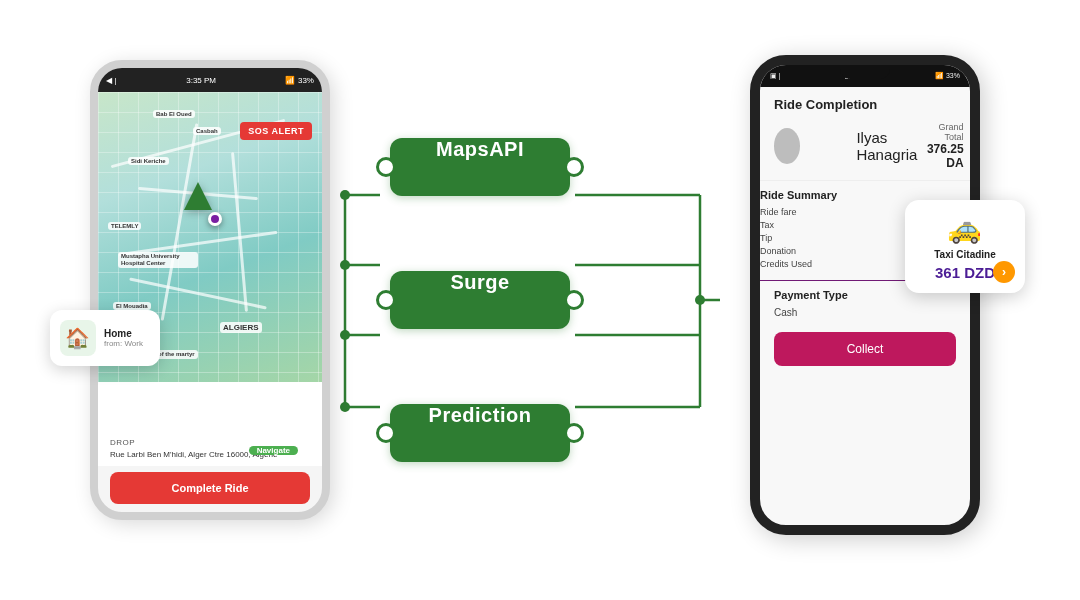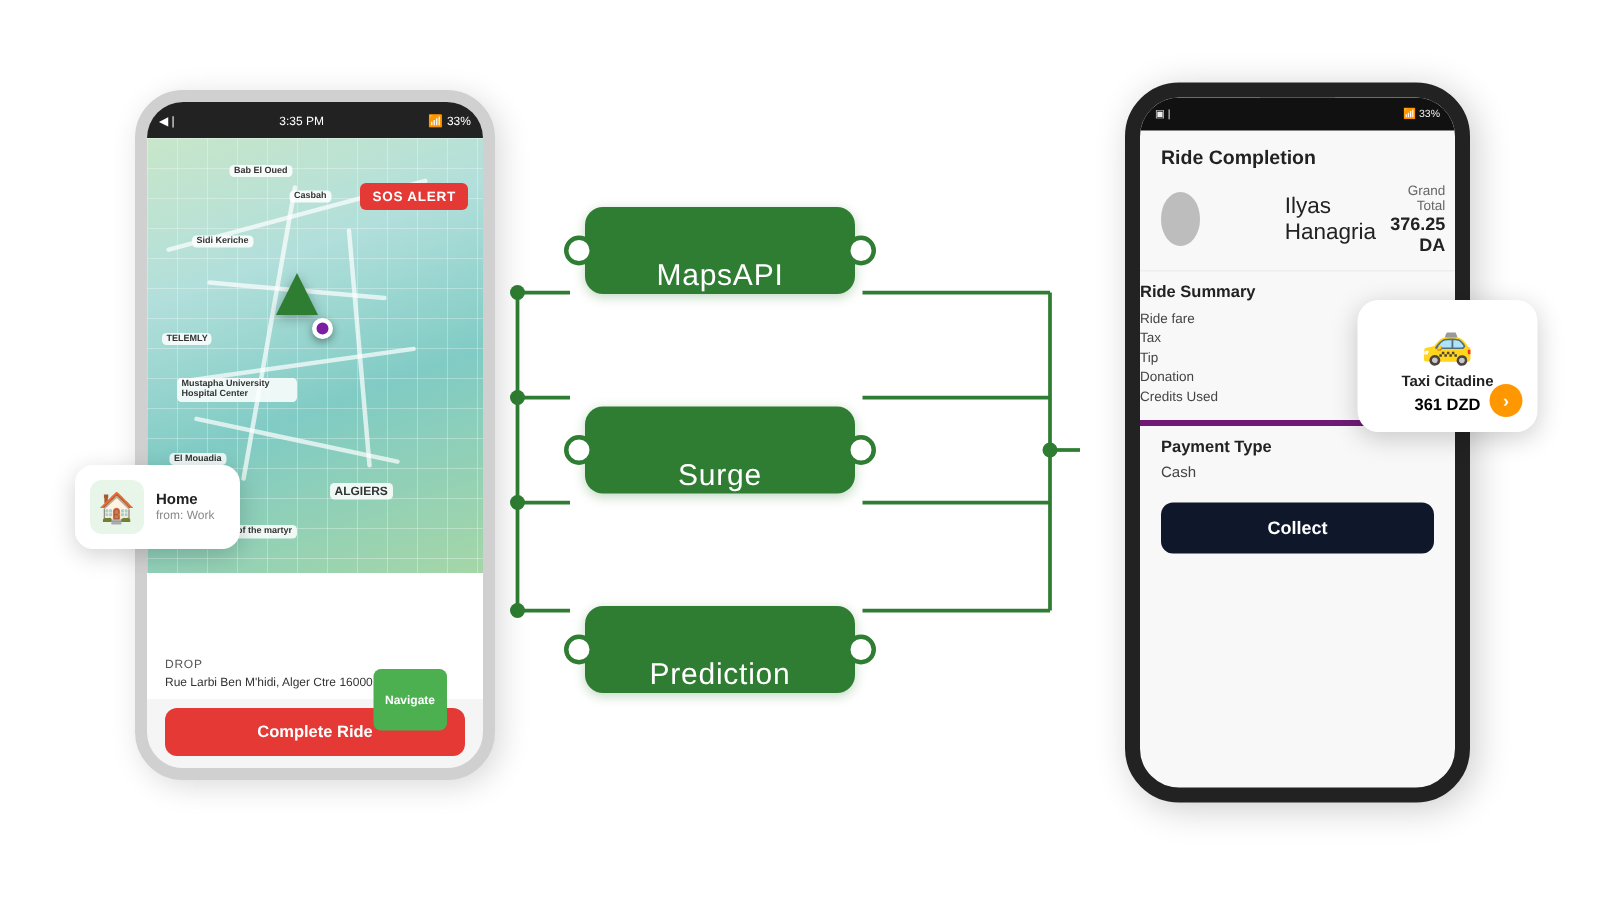--- a/index.html
+++ b/index.html
@@ -127,21 +127,21 @@
       line-height: 1.4;
     }
     .navigate-btn {
       position: absolute;
       right: 12px;
       top: 8px;
       background: #4caf50;
       color: white;
       font-size: 8px;
       font-weight: bold;
-      padding: 16px 8px;
+      padding: 0 8px;
       border-radius: 5px;
       border: none;
     }
     .drop-row {
       position: relative;
     }
     .complete-ride-btn {
       margin: 6px 12px;
       width: calc(100% - 24px);
       background: #e53935;
@@ -201,24 +201,24 @@
       align-items: center;
       justify-content: space-around;
       z-index: 2;
     }
     .node-box {
       width: 180px;
       height: 58px;
       background: #2e7d32;
       border-radius: 12px;
       display: flex;
-      align-items: flex-end;
+      align-items: flex-start;
       justify-content: center;
       font-size: 20px;
-      font-weight: 400;
+      font-weight: 700;
       color: white;
       letter-spacing: 0.5px;
       box-shadow: 0 2px 8px rgba(46,125,50,0.3);
       position: relative;
     }
     
     .node-box::before {
       content: '';
       position: absolute;
       left: -14px;
@@ -342,29 +342,29 @@
     }
     .summary-row {
       display: flex;
       justify-content: space-between;
       font-size: 9px;
       color: #444;
       margin-bottom: 3px;
     }
     .payment-section {
       padding: 8px 14px 6px;
-      border-top: 4px solid #701a75;
+      border-top: 1px solid #701a75;
     }
     .collect-btn {
       margin: 4px 14px;
       width: calc(100% - 28px);
-      background: #0f172a;
+      background: #be185d;
       color: white;
       font-size: 12px;
-      font-weight: bold;
+      font-weight: normal;
       padding: 10px;
       border-radius: 8px;
       border: none;
       text-align: center;
     }
 
     
     .taxi-card {
       position: absolute;
       right: 55px;
@@ -381,23 +381,23 @@
       font-size: 28px;
       margin-bottom: 4px;
     }
     .taxi-name {
       font-size: 10px;
       font-weight: 700;
       color: #222;
       margin-bottom: 4px;
     }
     .taxi-price {
-      font-size: 11px;
+      font-size: 15px;
       font-weight: 800;
-      color: #000000;
+      color: #4c1d95;
     }
     .taxi-arrow {
       position: absolute;
       right: 10px;
       bottom: 10px;
       width: 22px;
       height: 22px;
       background: #ff9800;
       border-radius: 50%;
       display: flex;

